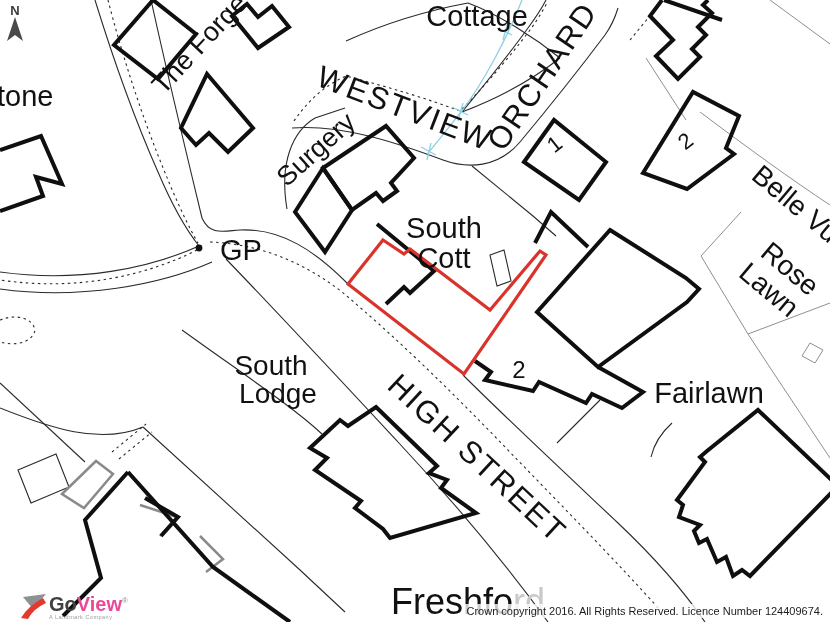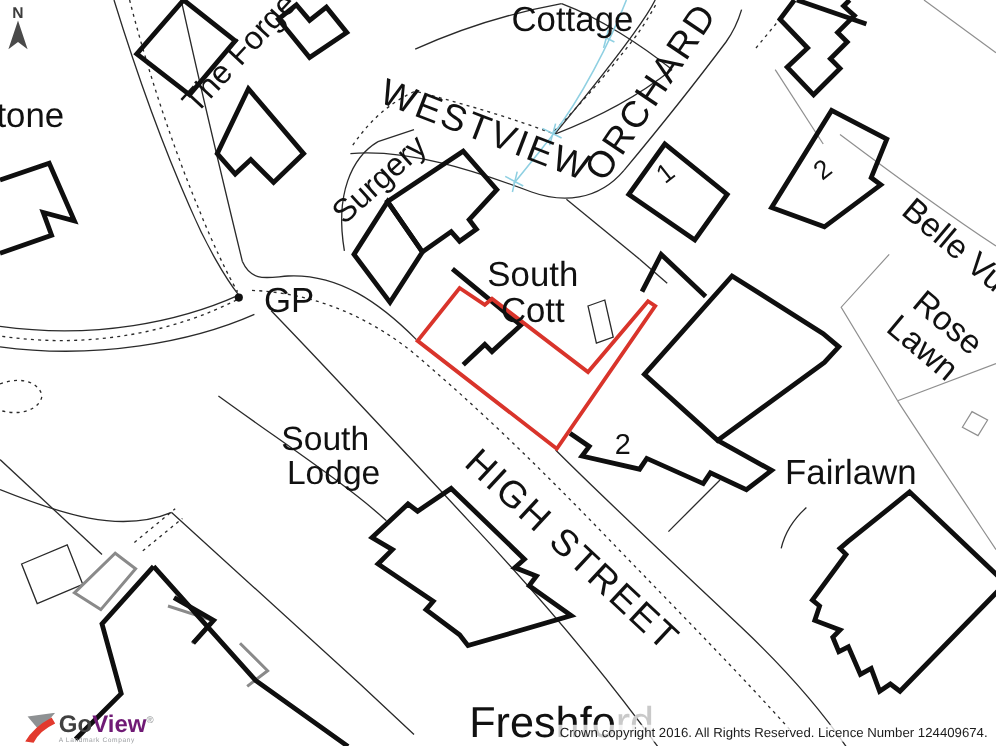--- a/index.html
+++ b/index.html
@@ -10,21 +10,21 @@
   .lbl{font-size:29px;}
   .street{font-size:31px;letter-spacing:2px;}
   .small-lbl{font-size:27px;}
   .num{font-size:22px;}
   
   #logo{position:absolute;left:20px;bottom:2px;display:flex;align-items:flex-start;}
   #logo-icon{width:26px;height:26px;position:relative;margin-right:3px;}
   #logo-text{line-height:1;}
   .logo-line{font-weight:bold;font-size:20px;letter-spacing:0px;}
   .logo-go{color:#404040;}
-  .logo-view{color:#701a75;}
+  .logo-view{color:#ec4899;}
   .logo-reg{font-size:8px;color:#8e9193;vertical-align:super;font-weight:normal;}
   .logo-tag{font-size:5.5px;color:#9a9da0;letter-spacing:.5px;margin-top:1px;}
   
   #copyright{position:absolute;right:5px;bottom:4px;font-size:11px;color:#1c1c1c;
              background:rgba(255,255,255,.78);padding:1px 2px;}
 </style>
 </head>
 <body>
 
 <div id="stage">

